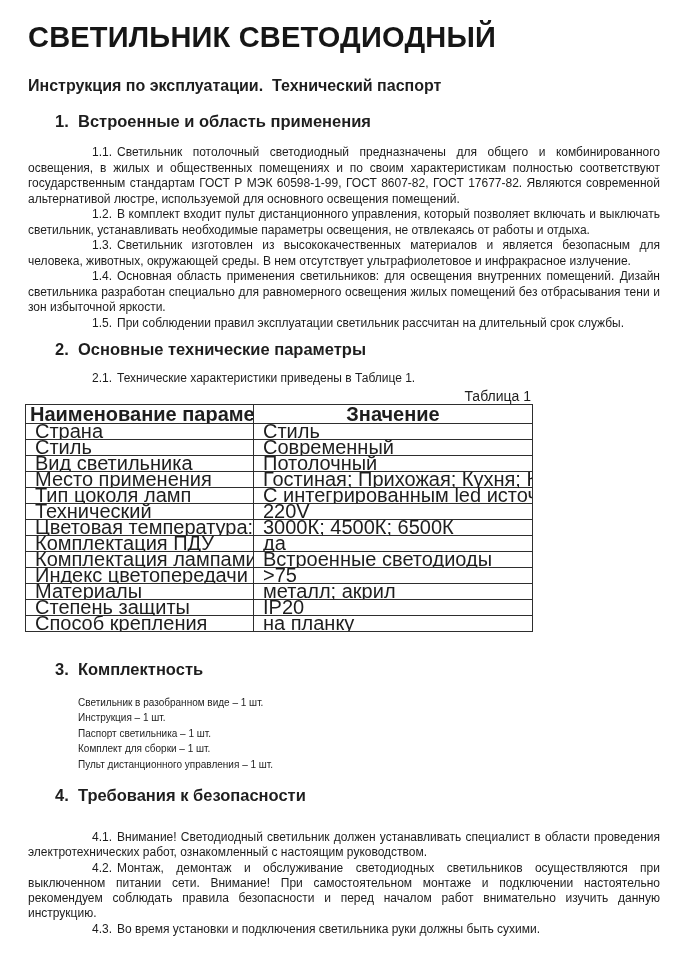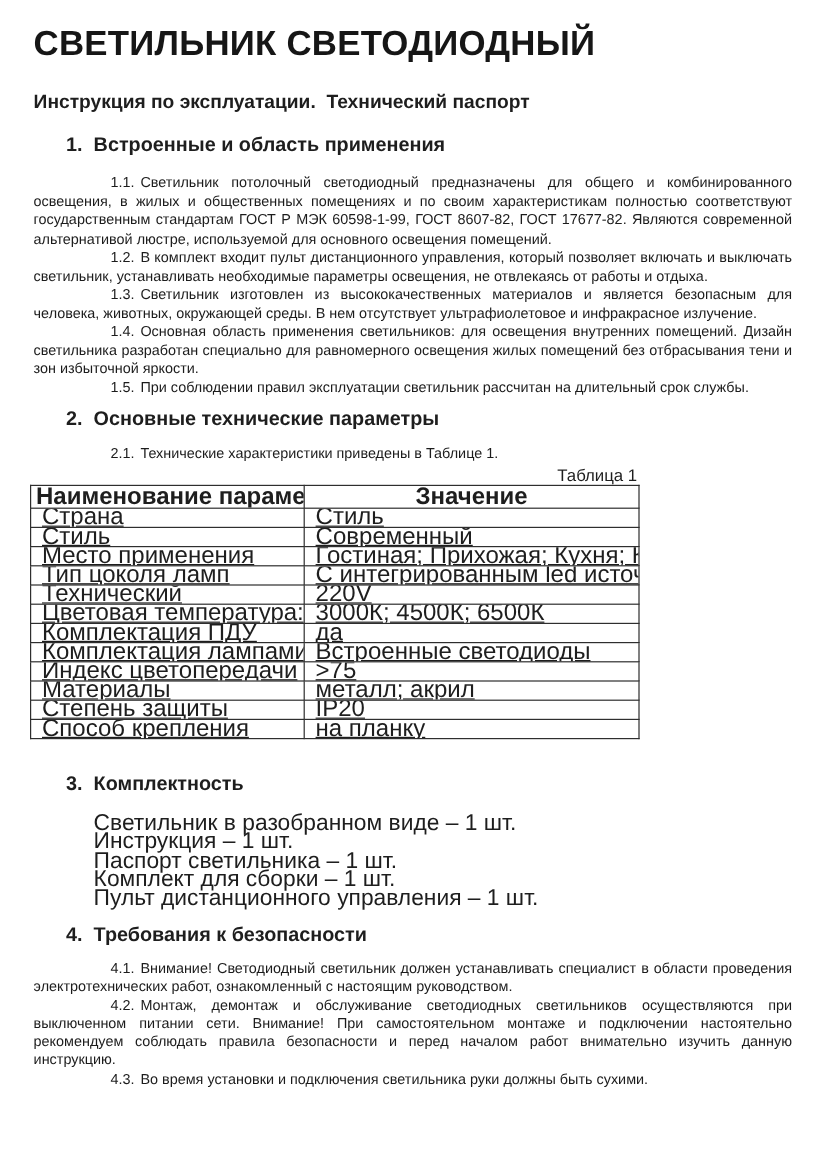--- a/index.html
+++ b/index.html
@@ -50,24 +50,24 @@
   table.spec th, table.spec td {
     border: 1px solid #2e2e2e; font-size: 20px; overflow: hidden;
     white-space: nowrap;
   }
   table.spec th {
     font-weight: 700; text-align: center; line-height: 16px; padding: 1px 4px;
   }
   table.spec td { line-height: 14px; padding: 0 4px 1px 9px; text-decoration: underline; }
   col.c-param { width: 228px; }
 
-  .kit-list { margin: 16px 0 0 50px; font-size: 19px; line-height: 15.5px; }
+  .kit-list { margin: 16px 0 0 50px; font-size: 10px; line-height: 15.5px; }
 
   .s4-paras .para { line-height: 15.3px; }
-  .mt-s4p { margin-top: 11px; }
+  .mt-s4p { margin-top: 25px; }
 </style>
 </head>
 <body>
 
 <div class="page">
 
   <h1 class="doc-title">СВЕТИЛЬНИК СВЕТОДИОДНЫЙ</h1>
 
   <div class="doc-subtitle">Инструкция по эксплуатации.&nbsp; Технический паспорт</div>
 
@@ -105,20 +105,24 @@
         </tr>
       </thead>
       <tbody>
         <tr>
             <td>Страна</td>
             <td>Стиль</td>
           </tr>
         <tr>
             <td>Стиль</td>
             <td>Современный</td>
+          </tr>
+        <tr>
+            <td>Вид светильника</td>
+            <td>Потолочный</td>
           </tr>
         <tr>
             <td>Место применения</td>
             <td>Гостиная; Прихожая; Кухня; Кабинет; Спальня; Офис; Магазин</td>
           </tr>
         <tr>
             <td>Тип цоколя ламп</td>
             <td>С интегрированным led источником освещения</td>
           </tr>
         <tr>

